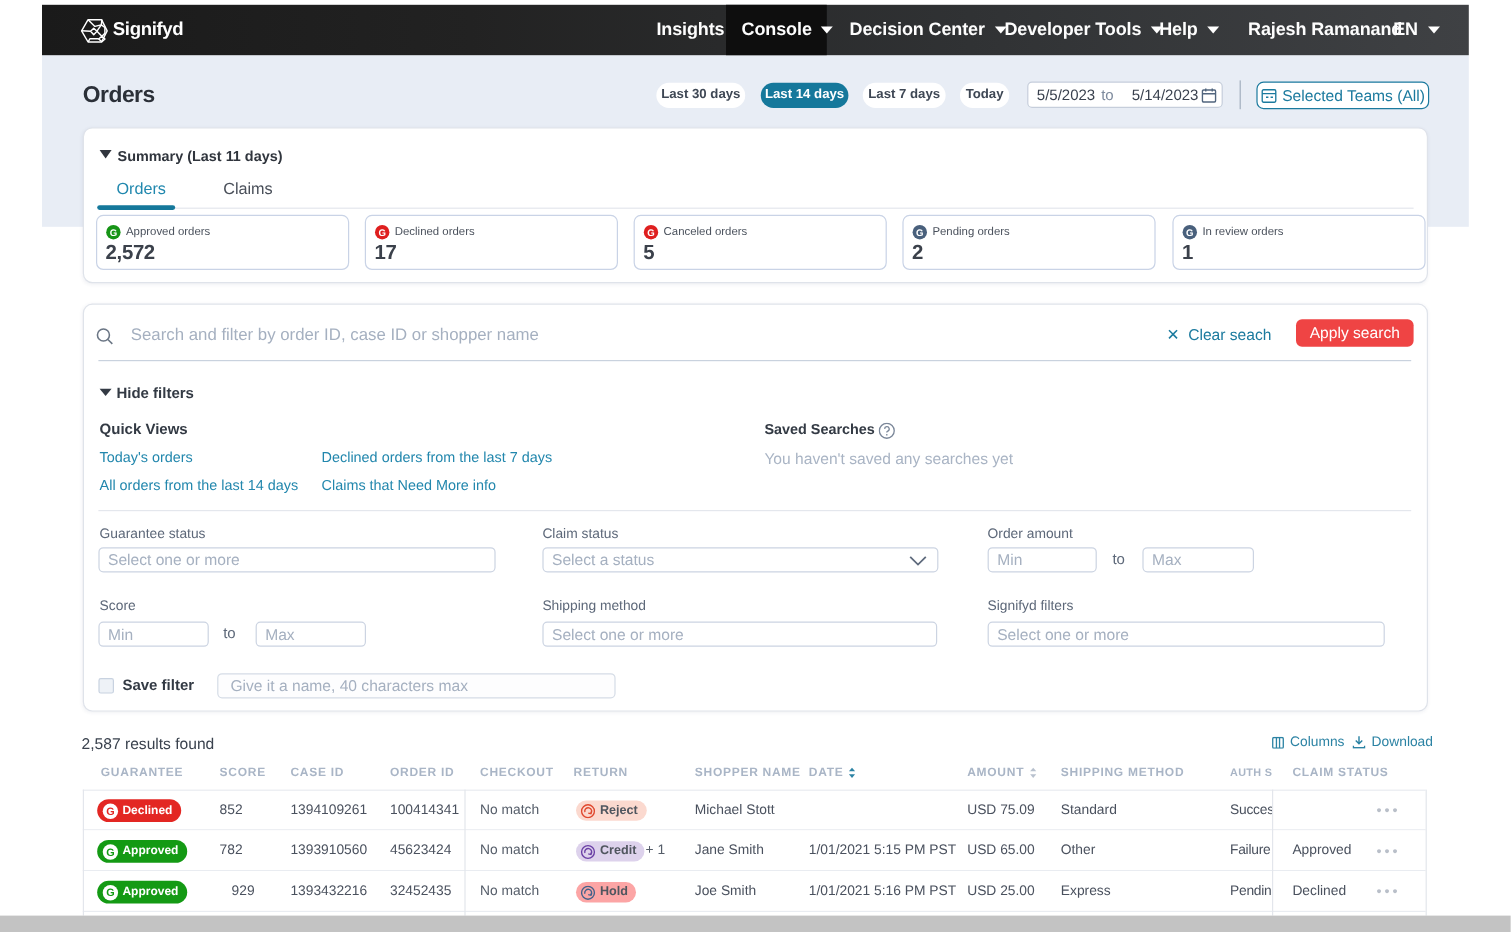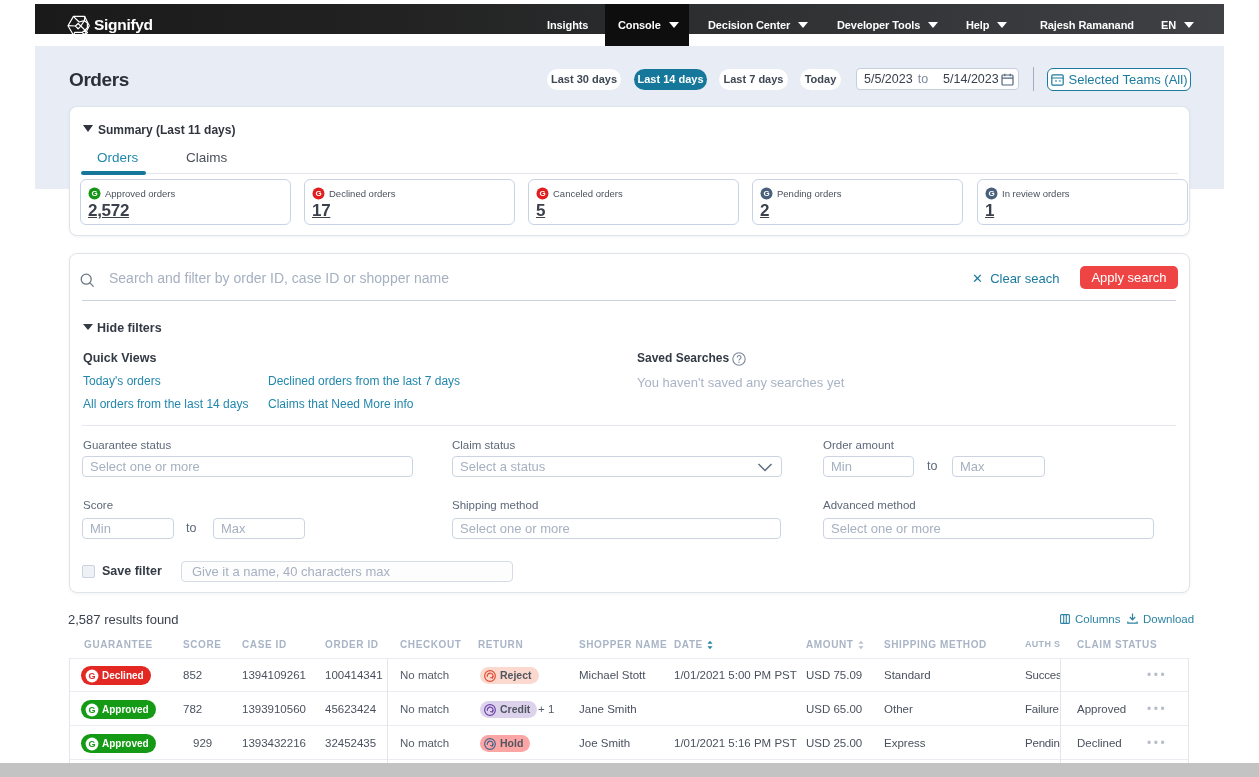--- a/index.html
+++ b/index.html
@@ -1,24 +1,24 @@
 <!DOCTYPE html>
 <html><head>
 <meta charset="utf-8">
 <style>
 * { margin:0; padding:0; box-sizing:border-box; }
 html,body { width:1259px; height:777px; background:#fff; font-family:"Liberation Sans", sans-serif; overflow:hidden; }
 .page { position:relative; width:1259px; height:777px; background:#fff; }
 .abs { position:absolute; }
 
 
-.nav { position:absolute; left:35px; top:4px; width:1189px; height:30px;
+.nav { position:absolute; left:35px; top:4px; width:1189px; height:42px;
   background:linear-gradient(90deg,#1a1a1a 0%,#222 30%,#303234 65%,#3f4144 100%); }
 .nav-item { position:absolute; top:0; height:42px; line-height:42px; color:#fdfdfd;
-  font-size:11px; font-weight:bold; white-space:nowrap; letter-spacing:-0.1px; }
+  font-size:15px; font-weight:bold; white-space:nowrap; letter-spacing:-0.1px; }
 .caret { display:inline-block; width:0; height:0; border-left:5.5px solid transparent;
   border-right:5.5px solid transparent; border-top:6.5px solid #fff; margin-left:8px; vertical-align:1px; }
 .console-block { position:absolute; left:570px; top:0; width:84px; height:42px; background:#0e0e0e; }
 .logo { position:absolute; left:32px; top:0; height:42px; display:flex; align-items:center; }
 .logo-text { color:#fff; font-size:15.5px; font-weight:bold; margin-left:4px; letter-spacing:-0.3px; }
 
 
 .band { position:absolute; left:35px; top:46px; width:1189px; height:143px; background:#e8edf5; }
 .title { position:absolute; left:69px; top:69px; font-size:19px; font-weight:bold; color:#2b3038; letter-spacing:-0.4px; }
 .pill { position:absolute; top:69px; height:21px; line-height:21px; border-radius:11px;
@@ -39,21 +39,21 @@
 
 
 .sum-title { position:absolute; left:98px; top:123px; font-size:12px; font-weight:bold; color:#30353d; }
 .tri-down { position:absolute; width:0; height:0; border-left:5.5px solid transparent;
   border-right:5.5px solid transparent; border-top:7px solid #30353d; }
 .tab { position:absolute; top:150px; font-size:13.5px; }
 .tab-line { position:absolute; left:82px; top:173px; width:1096px; height:1px; background:#e4e7ed; }
 .tab-active-line { position:absolute; left:81px; top:171px; width:65px; height:3.5px; background:#15789b; border-radius:2px; }
 .stat { position:absolute; top:179px; width:211px; height:46px; background:#fff; border:1px solid #c9d3e6; border-radius:6px; }
 .stat-label { position:absolute; left:24px; top:8px; font-size:9.5px; color:#4a515c; white-space:nowrap; }
-.stat-num { position:absolute; left:7px; top:21px; font-size:17px; font-weight:bold; color:#3b414b; letter-spacing:-0.3px;text-decoration:underline; }
+.stat-num { position:absolute; left:7px; top:21px; font-size:17px; font-weight:bold; color:#3b414b; letter-spacing:-0.3px; }
 .gseal { position:absolute; left:7px; top:7px; width:13px; height:13px; }
 
 
 .searchline { position:absolute; left:82px; top:300px; width:1094px; height:1px; background:#c9d2de; }
 .search-ph { position:absolute; left:109px; top:270px; font-size:14px; color:#a5b0c0; }
 .clear-link { position:absolute; left:972px; top:271px; font-size:13px; color:#1b7a9e; }
 .apply-btn { position:absolute; left:1080px; top:266px; width:98px; height:23px; background:#ef4444;
   border-radius:5px; color:#fff; font-size:13px; text-align:center; line-height:23px; }
 .sec-bold { position:absolute; font-size:12.5px; font-weight:bold; color:#333a44; }
 .qlink { position:absolute; font-size:12px; color:#2287ad; }
@@ -236,21 +236,21 @@
   <div class="finput" style="left:823px; top:456px; width:91px;">Min</div>
   <div class="fto" style="left:927px; top:459px;">to</div>
   <div class="finput" style="left:952px; top:456px; width:93px;">Max</div>
 
   <div class="flabel" style="left:83px; top:499px;">Score</div>
   <div class="finput" style="left:82px; top:518px; width:92px;">Min</div>
   <div class="fto" style="left:186px; top:521px;">to</div>
   <div class="finput" style="left:213px; top:518px; width:92px;">Max</div>
   <div class="flabel" style="left:452px; top:499px;">Shipping method</div>
   <div class="finput" style="left:452px; top:518px; width:329px;">Select one or more</div>
-  <div class="flabel" style="left:823px; top:499px;">Advanced method</div>
+  <div class="flabel" style="left:823px; top:499px;">Signifyd filters</div>
   <div class="finput" style="left:823px; top:518px; width:331px;">Select one or more</div>
 
   <div class="savebox"></div>
   <div class="sec-bold" style="left:102px; top:564px; font-size:12.5px;">Save filter</div>
   <div class="saveinput">Give it a name, 40 characters max</div>
 
   <div class="results">2,587 results found</div>
   <svg class="abs" style="left:1060px; top:614px;" width="10" height="10" viewBox="0 0 10 10">
       <g fill="none" stroke="#2c83a4" stroke-width="1.1">
         <rect x="0.6" y="0.6" width="8.8" height="8.8" rx="1"></rect>
@@ -298,21 +298,20 @@
     <div class="tcell" style="left:256px;">100414341</div>
     <div class="tcell" style="left:331px; color:#555d69;">No match</div>
     <div class="chip" style="left:411px; background:#fbd9cf;"><svg width="12" height="12" viewBox="0 0 12 12">
           <g fill="none" stroke="#e0492f" stroke-width="1.15">
             <circle cx="6" cy="6" r="5.35"></circle>
             <path d="M3.4 6.8 a2.9 2.9 0 1 1 4.9 1.2"></path>
             <path d="M8.9 5.9 l-0.5 2.2 l-2.2 -0.5" stroke-width="1.05"></path>
           </g>
         </svg>Reject</div>
     <div class="tcell" style="left:510px;">Michael Stott</div>
-    <div class="tcell" style="left:605px;">1/01/2021 5:00 PM PST</div>
     <div class="tcell" style="left:737px;">USD 75.09</div>
     <div class="tcell" style="left:815px;">Standard</div>
     <div class="tcell" style="left:956px; width:35px; overflow:hidden; letter-spacing:-0.2px;">Success</div>
     <div class="dots">•••</div>
   </div>
   <div class="trow" style="top:692px;">
     <div class="gpill" style="left:12px; background:#149a14;"><svg width="14" height="14" viewBox="0 0 14 14">
           <circle cx="7" cy="7" r="6.4" fill="#fff"></circle>
           <text x="7" y="10" font-size="9" font-weight="bold" fill="#149a14" text-anchor="middle">G</text>
         </svg>Approved</div>
@@ -322,20 +321,21 @@
     <div class="tcell" style="left:331px; color:#555d69;">No match</div>
     <div class="chip" style="left:411px; background:#ddd2ec;"><svg width="12" height="12" viewBox="0 0 12 12">
           <g fill="none" stroke="#6a3fa5" stroke-width="1.15">
             <circle cx="6" cy="6" r="5.35"></circle>
             <path d="M3.4 6.8 a2.9 2.9 0 1 1 4.9 1.2"></path>
             <path d="M8.9 5.9 l-0.5 2.2 l-2.2 -0.5" stroke-width="1.05"></path>
           </g>
         </svg>Credit</div>
     <div class="tcell" style="left:469px; color:#555d69;">+ 1</div>
     <div class="tcell" style="left:510px;">Jane Smith</div>
+    <div class="tcell" style="left:605px;">1/01/2021 5:15 PM PST</div>
     <div class="tcell" style="left:737px;">USD 65.00</div>
     <div class="tcell" style="left:815px;">Other</div>
     <div class="tcell" style="left:956px; width:35px; overflow:hidden; letter-spacing:-0.2px;">Failure</div>
     <div class="tcell" style="left:1008px;">Approved</div>
     <div class="dots">•••</div>
   </div>
   <div class="trow" style="top:726px;">
     <div class="gpill" style="left:12px; background:#149a14;"><svg width="14" height="14" viewBox="0 0 14 14">
           <circle cx="7" cy="7" r="6.4" fill="#fff"></circle>
           <text x="7" y="10" font-size="9" font-weight="bold" fill="#149a14" text-anchor="middle">G</text>

